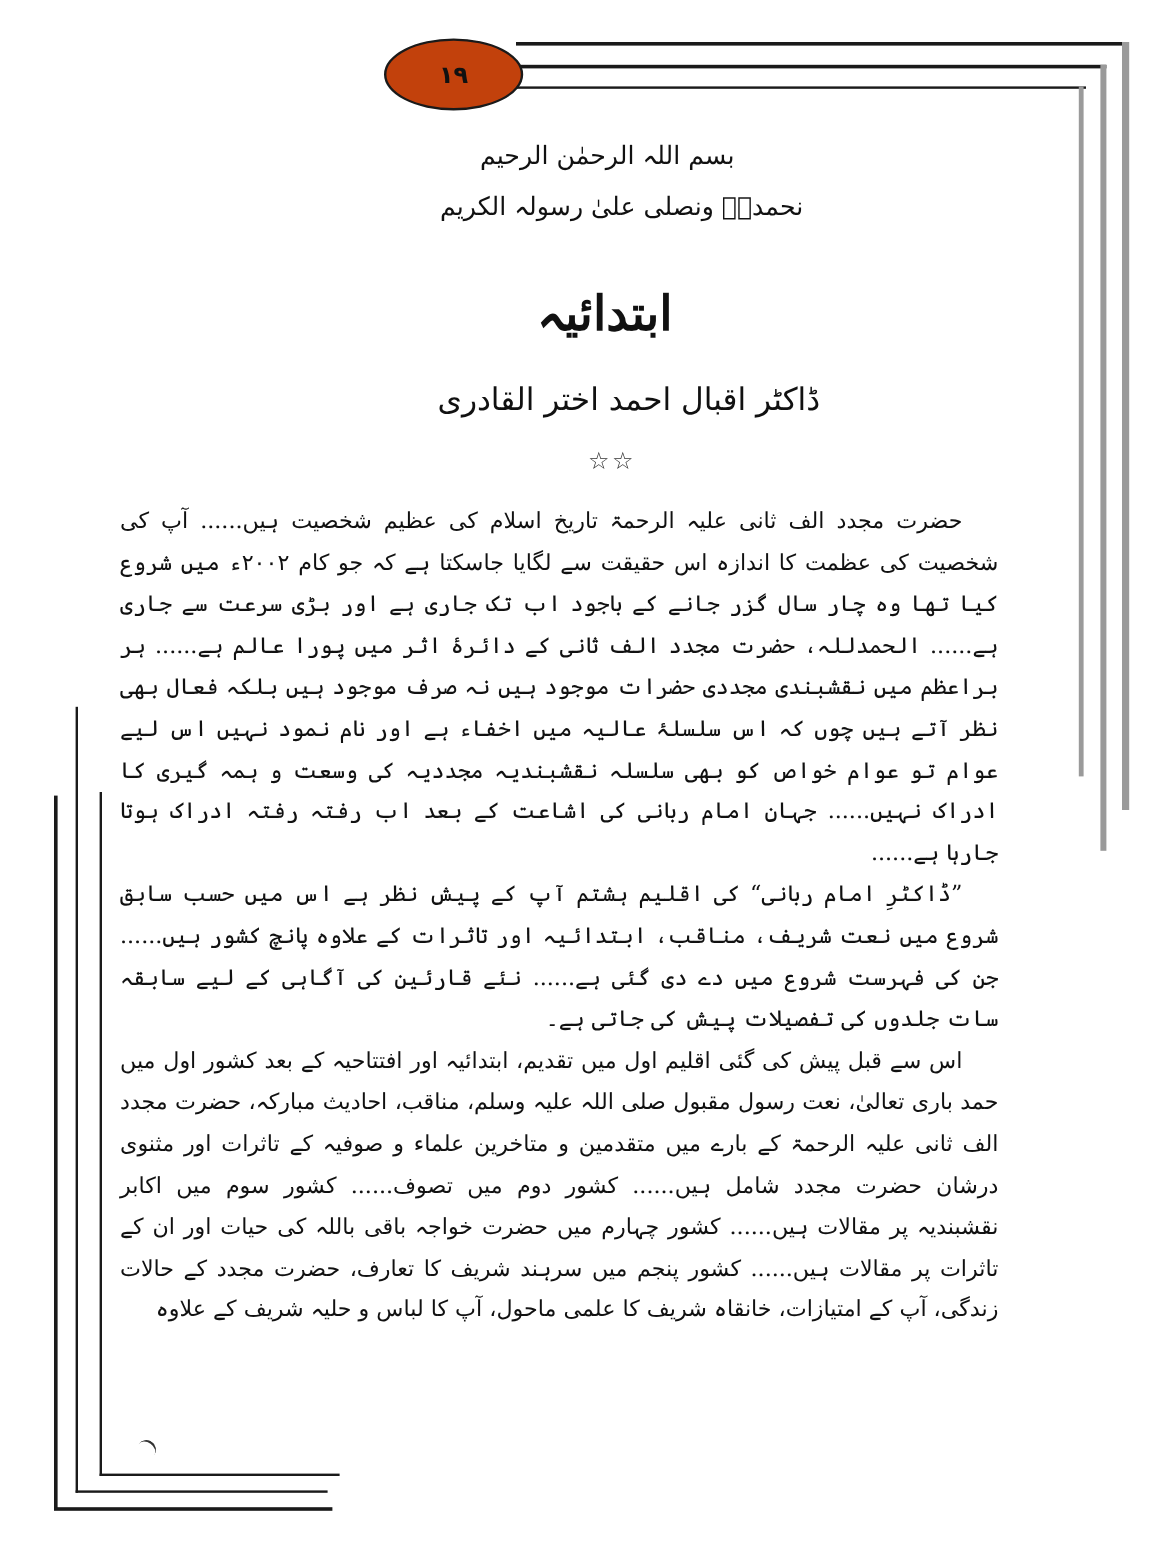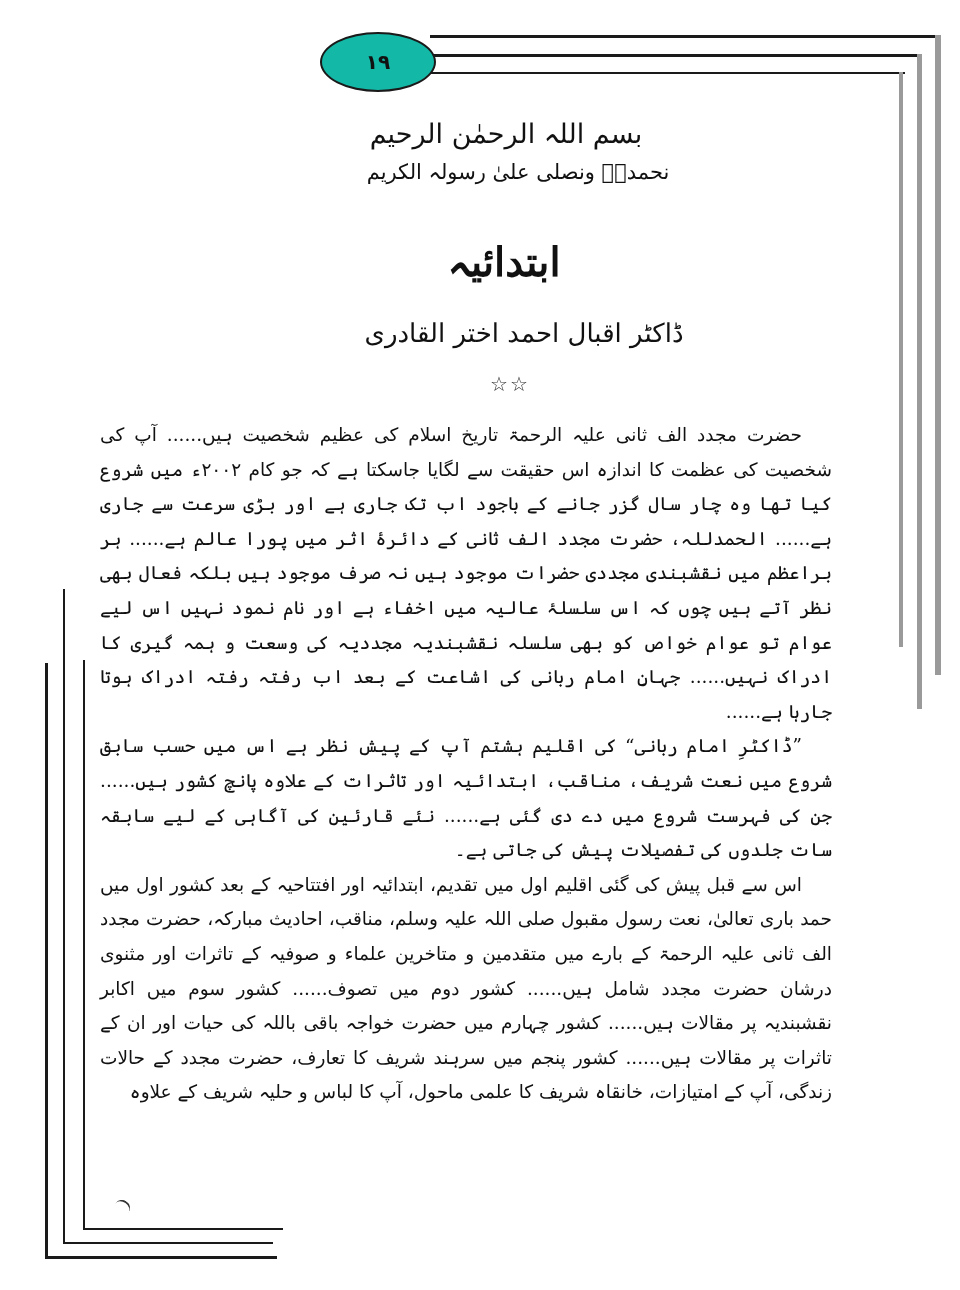--- a/index.html
+++ b/index.html
@@ -22,21 +22,21 @@
     background: #ffffff;
   }
   
   .frame-line { position: absolute; background: #1a1a1a; }
   .frame-gray { position: absolute; background: #9a9a9a; }
 
   .oval {
     position: absolute;
     border: 2px solid #1a1a1a;
     border-radius: 50%;
-    background: #14b8a6;
+    background: #c2410c;
     display: flex;
     align-items: center;
     justify-content: center;
     font-family: "DejaVu Sans", sans-serif;
     color: #111;
   }
   .oval-top {
     left: 320px; top: 32px;
     width: 112px; height: 56px;
     font-size: 20px;
@@ -50,21 +50,21 @@
 
   
   .center-text {
     position: absolute;
     left: 0; width: 960px;
     text-align: center;
     direction: rtl;
   }
   .bismillah {
     top: 118px;
-    font-size: 27px;
+    font-size: 21px;
     font-family: "DejaVu Serif", serif;
     padding-left: 52px;
     box-sizing: border-box;
   }
   .salutation {
     top: 160px;
     font-size: 21px;
     font-family: "DejaVu Serif", serif;
     padding-left: 76px;
     box-sizing: border-box;

